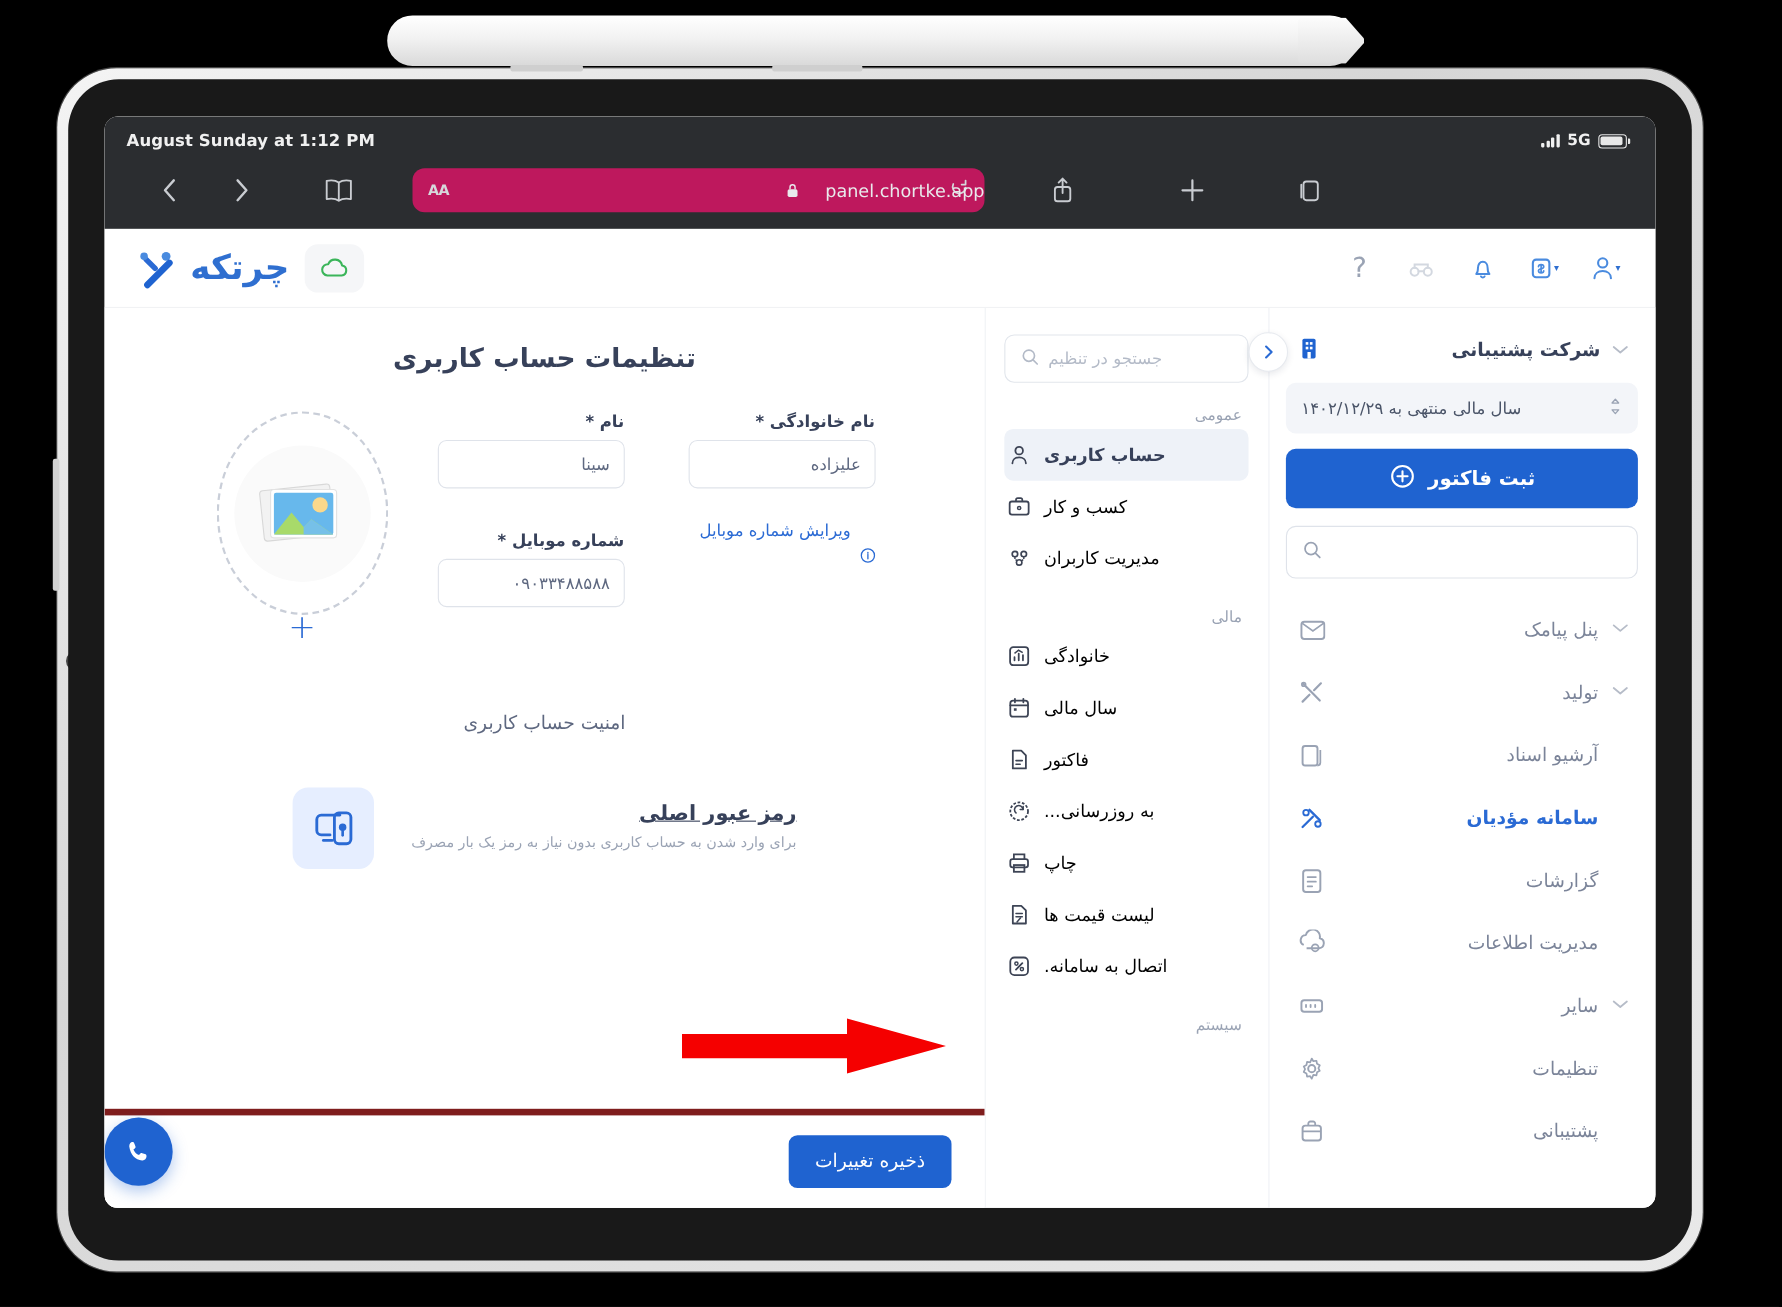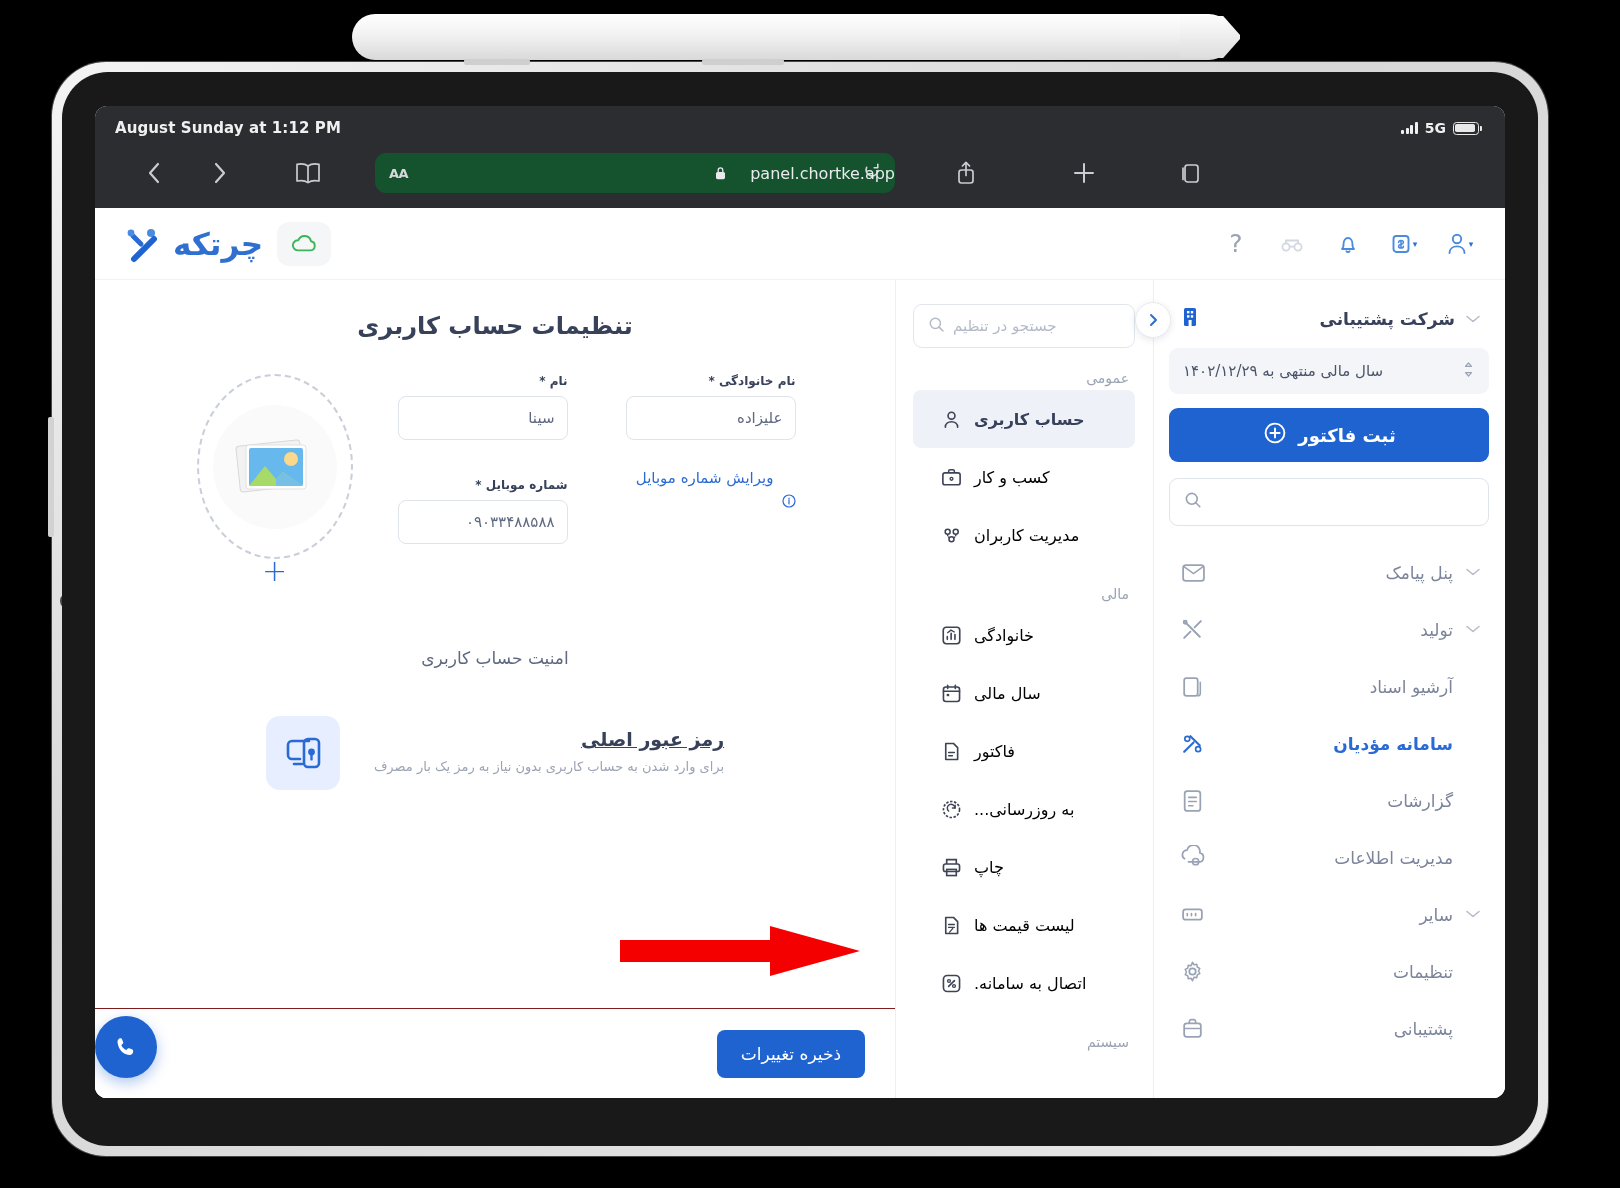--- a/index.html
+++ b/index.html
@@ -63,21 +63,21 @@
   .battery { width:26px; height:13px; border:1.6px solid #e8e8e8; border-radius:3.5px; position:relative; }
   .battery::after{content:"";position:absolute;right:-4px;top:3.5px;width:2.2px;height:5px;background:#e8e8e8;border-radius:0 1px 1px 0;}
   .battery i{position:absolute;left:1.4px;top:1.4px;bottom:1.4px;width:80%;background:#e8e8e8;border-radius:1.8px;display:block;}
 
   .toolbar { display:flex; align-items:center; height:66px; padding:0 26px; gap:0; }
   .tb-btn { color:#c9ccd1; display:flex; align-items:center; justify-content:center; cursor:pointer; }
   .nav-back { width:66px; }
   .nav-fwd { width:66px; }
   .tb-book { width:110px; }
   .urlbar {
-    flex:1; height:40px; background:#14532d; border-radius:11px;
+    flex:1; height:40px; background:#be185d; border-radius:11px;
     display:flex; align-items:center; padding:0 14px; position:relative; max-width:520px; margin:0 12px;
   }
   .url-aa { color:#d6d8db; font-size:13px; font-weight:700; letter-spacing:-.5px; }
   .url-center { position:absolute; left:0; right:0; display:flex; align-items:center; justify-content:flex-end; gap:24px; }
   .url-text { color:#e9eaec; font-size:16px; }
   .url-reload { margin-left:auto; color:#d6d8db; }
   .tb-share { width:118px; }
   .tb-plus { width:118px; }
   .tb-tabs { width:96px; }
 
@@ -122,57 +122,57 @@
     background:#fff; border:1px solid #e7eaef; box-shadow:0 2px 7px rgba(20,30,60,.10);
     display:flex; align-items:center; justify-content:center; color:#2a6ad4; cursor:pointer; z-index:6;
   }
 
   
   .midnav { width:258px; background:#fff; padding:24px 18px 0 18px; position:relative; }
   .mid-divider { position:absolute; left:0; top:0; bottom:0; width:1px; background:#eceef2; }
   .mid-search { height:44px; border:1px solid #e2e6ec; border-radius:9px; display:flex; align-items:center;
                 justify-content:flex-end; gap:8px; padding:0 14px; color:#b3bac7; font-size:15px; }
   .mid-group { margin-top:22px; text-align:right; color:#9aa3b4; font-size:14px; padding:0 6px 4px 0; }
-  .mid-item { display:flex; align-items:center; gap:10px; height:58px; padding:0 25px; border-radius:8px;
+  .mid-item { display:flex; align-items:center; gap:10px; height:47px; padding:0 0; border-radius:8px;
               justify-content:flex-end; cursor:pointer; }
   .mid-item .lbl { font-size:16px; color:#000000; }
   .mid-item.active { background:#eef2f8; }
   .mid-item.active .lbl { color:#37415a; font-weight:600; }
   .mid-item .ic { width:26px; display:flex; align-items:center; justify-content:center; color:#3d4455; }
 
   
   .main { flex:1; background:#fff; position:relative; padding:26px 44px 0 44px; }
   .main-title { text-align:center; font-size:24px; color:#37415a; font-weight:700; padding:6px 0 34px 0; }
   .form-row { display:flex; align-items:flex-start; justify-content:center; gap:28px; }
   .avatar-wrap { width:160px; display:flex; flex-direction:column; align-items:center; }
   .avatar { width:156px; height:185px; border:2px dashed #c9ced8; border-radius:50%;
             display:flex; align-items:center; justify-content:center; background:#fff; }
   .avatar-inner { width:124px;height:124px;border-radius:50%;background:#fafafa;display:flex;align-items:center;justify-content:center; }
   .avatar-plus { margin-top:-6px; color:#2a6ad4; font-size:30px; font-weight:300; cursor:pointer; }
   .fld { width:170px; }
-  .fld .lab { text-align:right; font-size:12px; color:#37415a; font-weight:700; margin-bottom:8px; }
+  .fld .lab { text-align:right; font-size:15px; color:#37415a; font-weight:700; margin-bottom:8px; }
   .fld input { width:100%; height:44px; border:1px solid #dfe3ea; border-radius:8px; text-align:right;
                padding:0 12px; font-size:15px; color:#5e6880; outline:0; font-family:inherit; background:#fff; }
   .edit-mobile { display:flex; align-items:flex-start; gap:8px; width:160px; padding-top:26px; }
   .edit-mobile .txt { color:#2a6ad4; font-size:15px; text-align:right; line-height:1.6; flex:1; }
   .edit-mobile .info { color:#2a6ad4; font-size:12px; padding-top:28px; }
 
   .sec-title { text-align:center; font-size:17px; color:#5e6880; margin:60px 0 48px 0; }
   .pw-row { display:flex; align-items:center; justify-content:center; gap:34px; }
   .pw-icon { width:74px; height:74px; border-radius:14px; background:#e6eeff;
              display:flex; align-items:center; justify-content:center; color:#2a6ad4; }
   .pw-text { text-align:right; }
   .pw-title { font-size:19px; color:#37415a; font-weight:700;text-decoration:underline; }
   .pw-desc { font-size:13px; color:#9aa3b4; line-height:1.65; margin-top:6px; }
   .pw-btn { height:48px; background:#1f63d0; color:#fff; border-radius:8px; display:flex; align-items:center;
             justify-content:center; gap:9px; padding:0 20px; font-size:16px; cursor:pointer; }
 
   
   .savebar { position:absolute; left:0; right:0; bottom:0; height:90px; background:#fff;
-             border-top:1px solid #7f1d1d; display:flex; align-items:center; padding:0 30px; }
+             border-top:6px solid #7f1d1d; display:flex; align-items:center; padding:0 30px; }
   .save-btn { height:48px; background:#1f63d0; color:#fff; border-radius:8px; padding:0 24px;
               display:flex; align-items:center; justify-content:center; font-size:17px; cursor:pointer; }
 
   .fab-call { position:absolute; left:0px; bottom:20px; width:62px; height:62px; border-radius:50%;
               background:#1f63d0; display:flex; align-items:center; justify-content:center; color:#fff;
               box-shadow:0 5px 14px rgba(31,99,208,.35); cursor:pointer; z-index:7; }
 
   
   .red-arrow { position:absolute; left:620px; top:920px; width:240px; height:62px; z-index:20; }
 </style>

